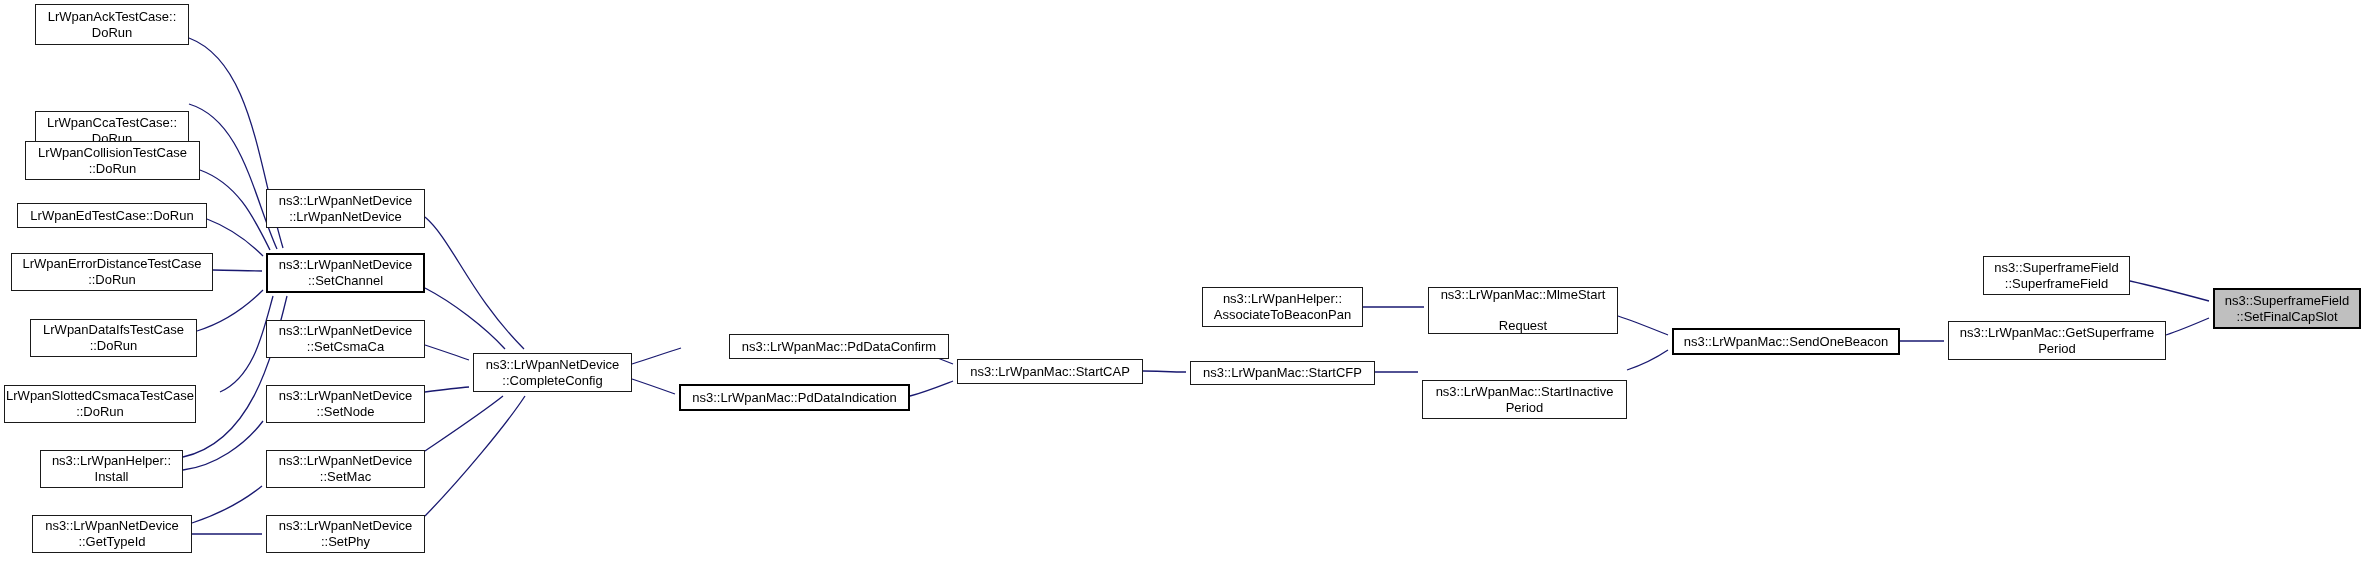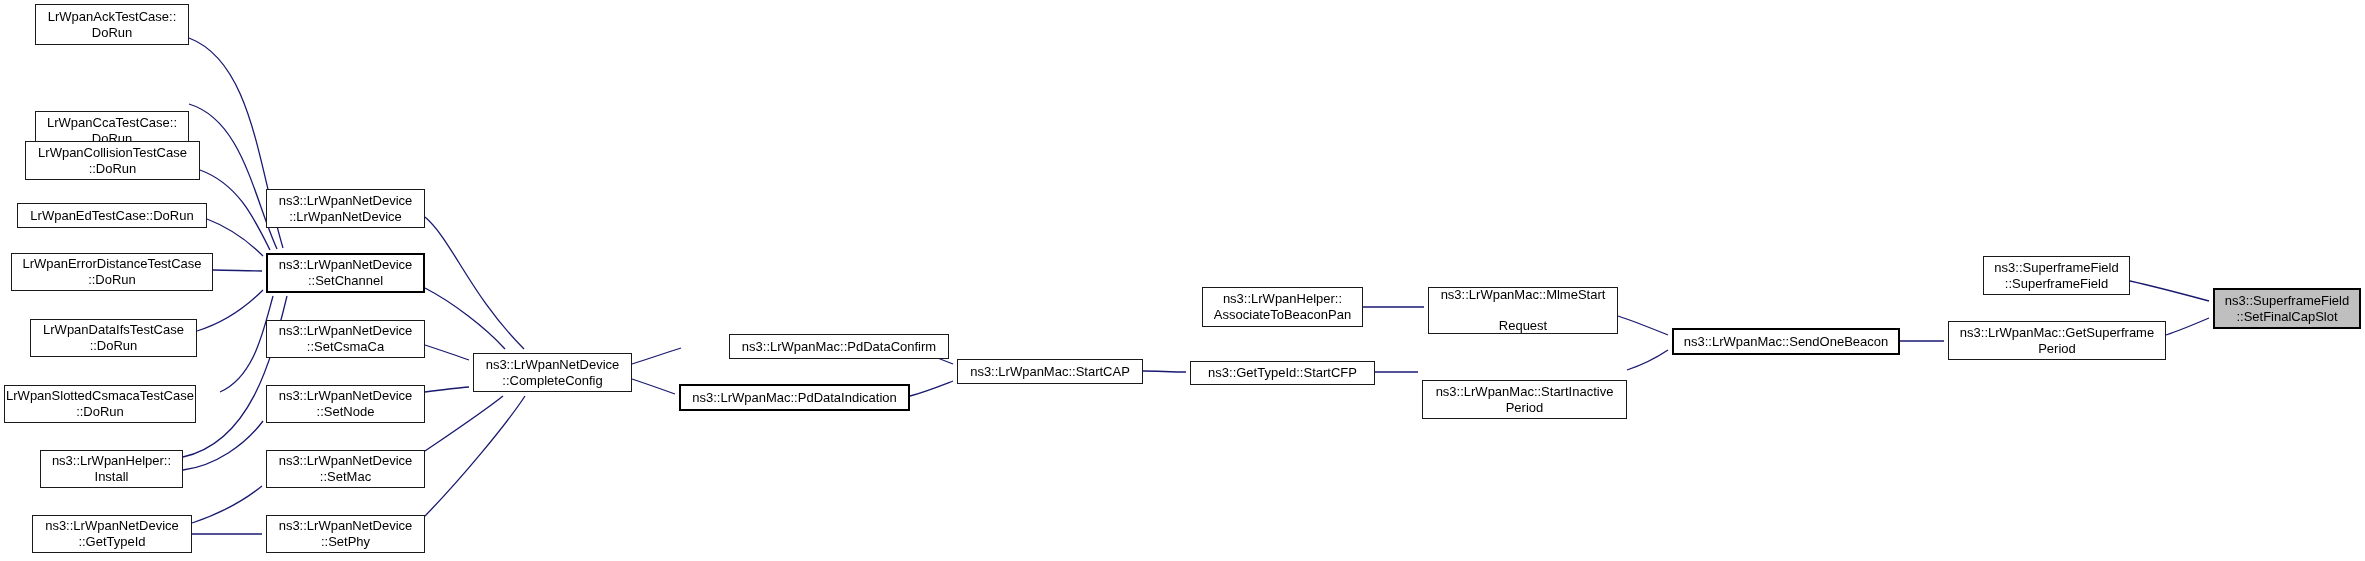--- a/index.html
+++ b/index.html
@@ -166,21 +166,21 @@
     <div class="node" style="left: 685px; top: 334px; width: 220px; height: 25px; margin-left: 44px;">
       <div class="line">ns3::LrWpanMac::PdDataConfirm</div>
     </div>
     <div class="node bold" style="left: 679px; top: 384px; width: 231px; height: 27px; align-items: center;">
       <div class="line">ns3::LrWpanMac::PdDataIndication</div>
     </div>
     <div class="node" style="left: 957px; top: 359px; width: 186px; height: 25px;">
       <div class="line">ns3::LrWpanMac::StartCAP</div>
     </div>
     <div class="node" style="left: 1190px; top: 361px; width: 185px; height: 24px;">
-      <div class="line">ns3::GetTypeId::StartCFP</div>
+      <div class="line">ns3::LrWpanMac::StartCFP</div>
     </div>
     <div class="node" style="left: 1202px; top: 287px; width: 161px; height: 40px;">
       <div class="line">ns3::LrWpanHelper::</div>
       <div class="line">AssociateToBeaconPan</div>
     </div>
     <div class="node" style="left: 1428px; top: 287px; width: 190px; height: 47px; gap: 15px;">
       <div class="line">ns3::LrWpanMac::MlmeStart</div>
       <div class="line">Request</div>
     </div>
     <div class="node" style="left: 1422px; top: 353px; width: 205px; height: 39px; margin-top: 27px;">

